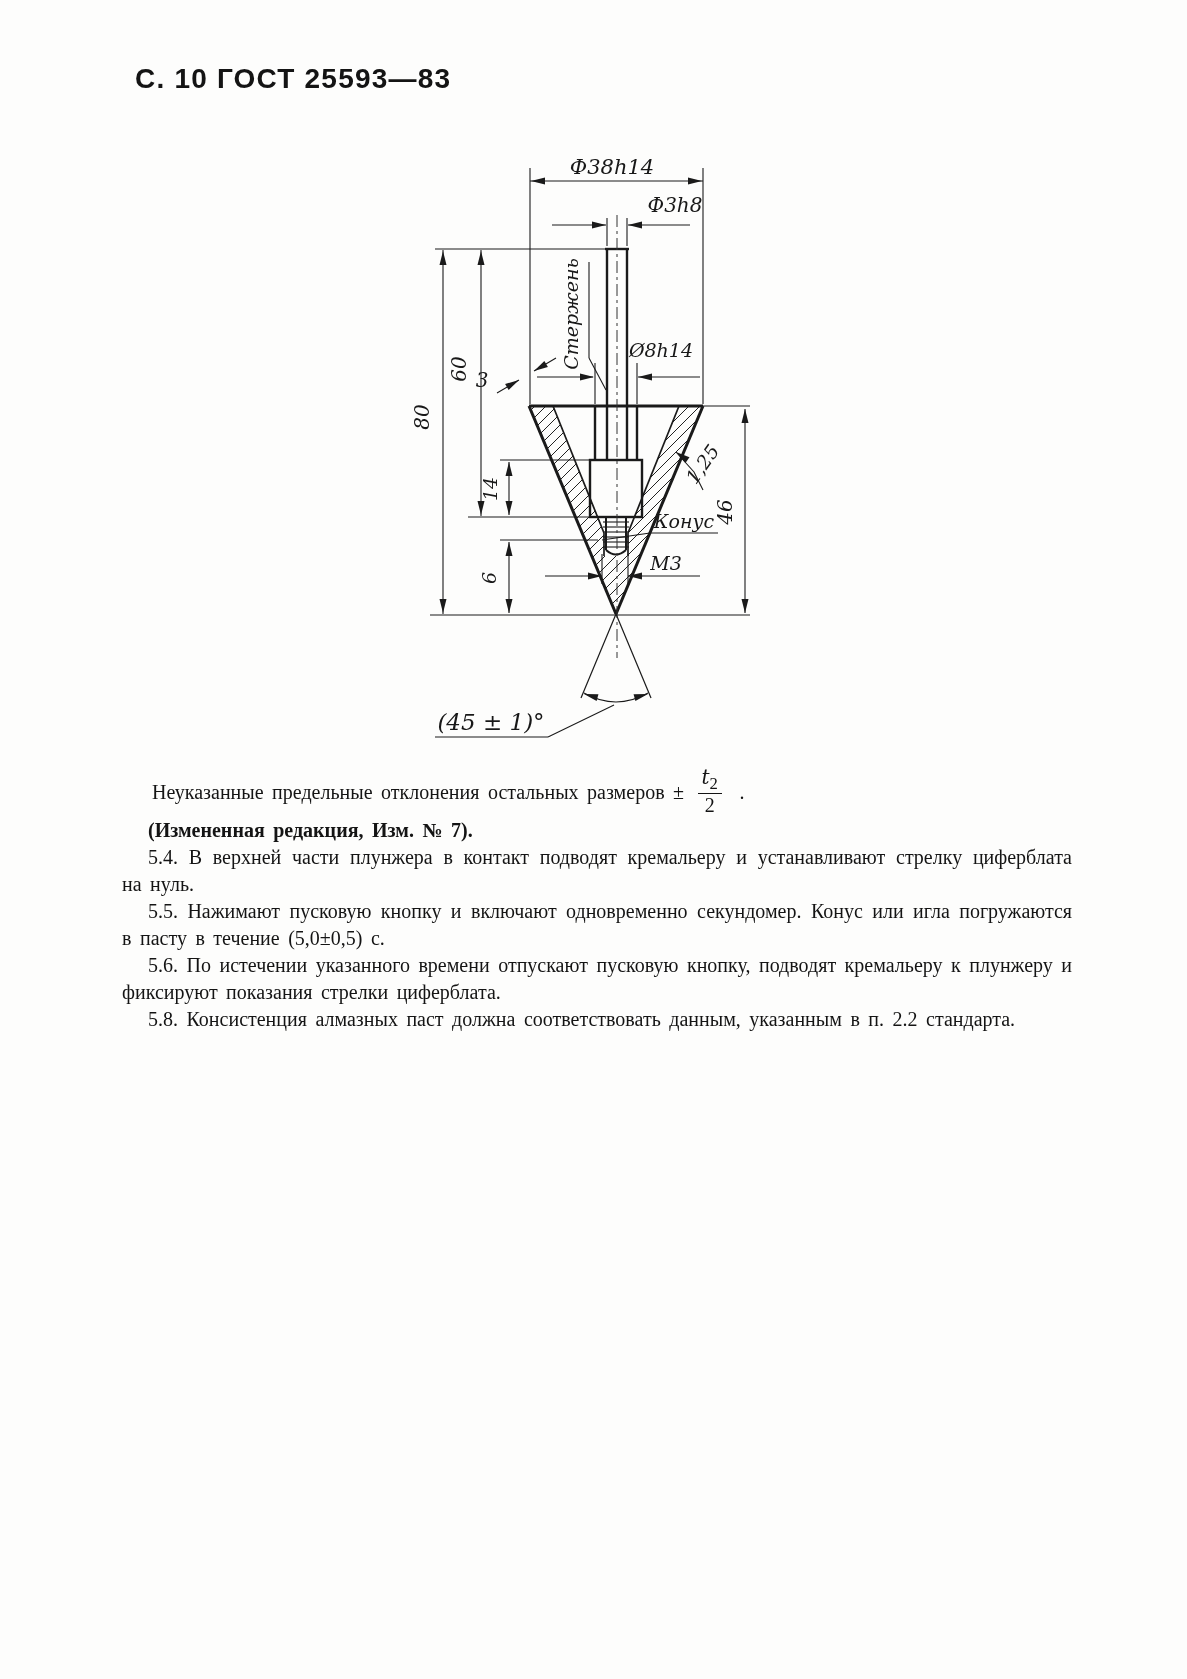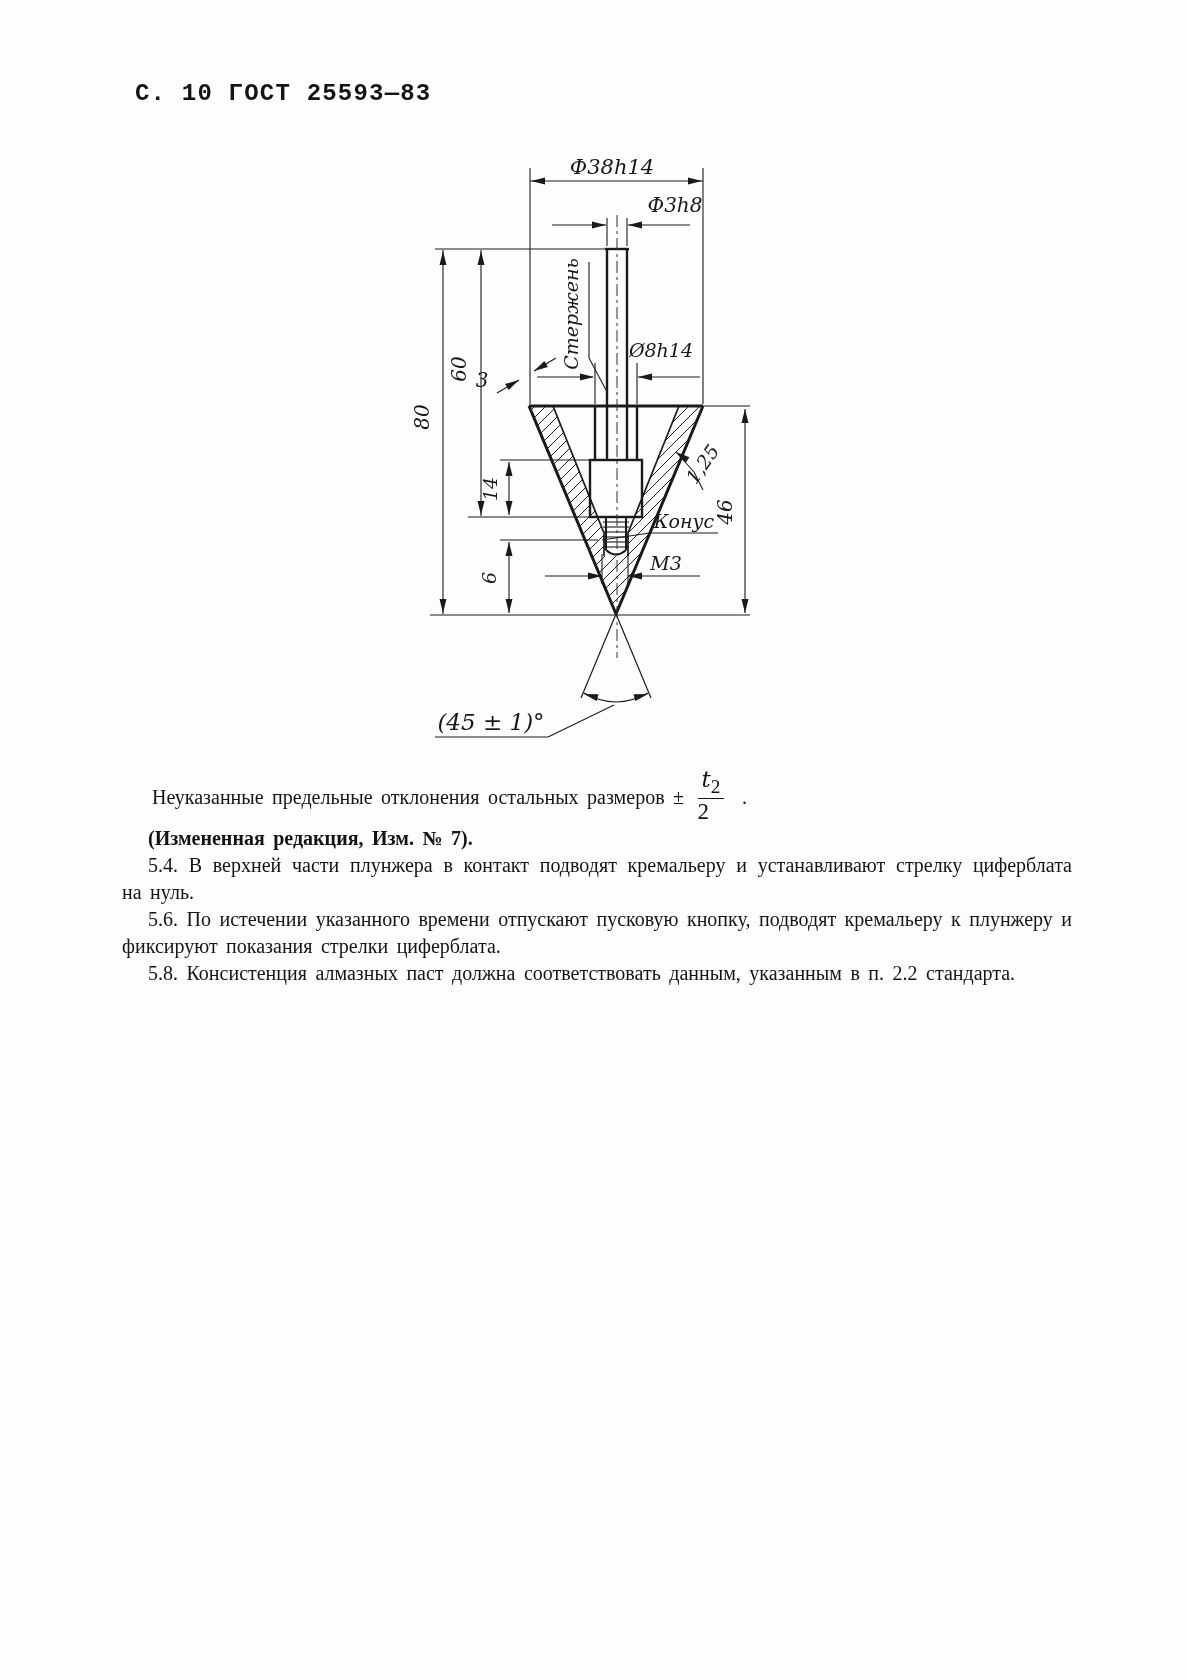--- a/index.html
+++ b/index.html
@@ -1,30 +1,30 @@
 <!DOCTYPE html>
 <html><head>
 <meta charset="utf-8">
 <style>
   html,body{margin:0;padding:0;}
   body{width:1187px;height:1679px;position:relative;background:#fdfdfc;
        font-family:"Liberation Serif", serif;color:#141414;overflow:hidden;}
-  .page-header{position:absolute;left:135px;top:80px;
-       font-family:Liberation Mono, monospace;font-weight:bold;
-       font-size:24px;letter-spacing:1.2px;white-space:nowrap;}
+  .page-header{position:absolute;left:135px;top:63px;
+       font-family:Liberation Sans, sans-serif;font-weight:bold;
+       font-size:28px;letter-spacing:1.2px;white-space:nowrap;}
   .drawing{position:absolute;left:390px;top:140px;width:400px;height:620px;}
   .drawing text{font-family:"DejaVu Serif", serif;font-style:italic;fill:#181818;}
   .body-text{position:absolute;left:122px;top:766px;width:950px;
        font-size:20px;line-height:27px;text-align:justify;word-spacing:3.5px;}
   .body-text p{margin:0;}
   .tol{text-indent:30px;}
   .amend{font-weight:bold;text-indent:26px;}
   .body-para{text-indent:26px;}
-  .frac{display:inline-block;text-align:left;vertical-align:-0.65em;
-        font-size:23px;line-height:1.15;margin:0 5px;text-indent:0;}
+  .frac{display:inline-block;text-align:center;vertical-align:-0.65em;
+        font-size:20px;line-height:1.15;margin:0 5px;text-indent:0;}
   .fnum{display:block;border-bottom:1.5px solid #141414;padding:0 4px;}
   .fnum i{font-family:"DejaVu Serif", serif;}
   .tail{margin-left:4px;}
   svg line, svg path, svg rect{stroke:#1a1a1a;fill:none;}
   .w3{stroke-width:3px;} .w24{stroke-width:2.4px;} .w2{stroke-width:2px;}
   .w17{stroke-width:1.7px;} .w12{stroke-width:1.2px;} .w1{stroke-width:1.1px;}
   .cl{stroke:#333;stroke-width:1px;stroke-dasharray:12 4 3 4;}
   #hatch line{stroke:#222;stroke-width:1px;}
   #arrows path{fill:#1a1a1a;stroke:none;}
 </style>
@@ -198,15 +198,16 @@
 </svg>
 
 <div class="body-text">
   <p class="tol">
     <span>Неуказанные предельные отклонения остальных размеров ±</span>
     <span class="frac"><span class="fnum"><i>t</i><sub>2</sub></span><span class="fden">2</span></span>
     <span class="tail">.</span>
   </p>
   <p class="amend">(Измененная редакция, Изм. № 7).</p>
   <p class="body-para">5.4. В верхней части плунжера в контакт подводят кремальеру и устанавливают стрелку циферблата на нуль.</p>
+  <p class="body-para">5.5. Нажимают пусковую кнопку и включают одновременно секундомер. Конус или игла погружаются в пасту в течение (5,0±0,5) с.</p>
   <p class="body-para">5.6. По истечении указанного времени отпускают пусковую кнопку, подводят кремальеру к плунжеру и фиксируют показания стрелки циферблата.</p>
   <p class="body-para">5.8. Консистенция алмазных паст должна соответствовать данным, указанным в п. 2.2 стандарта.</p>
 </div>
 
 </body></html>

